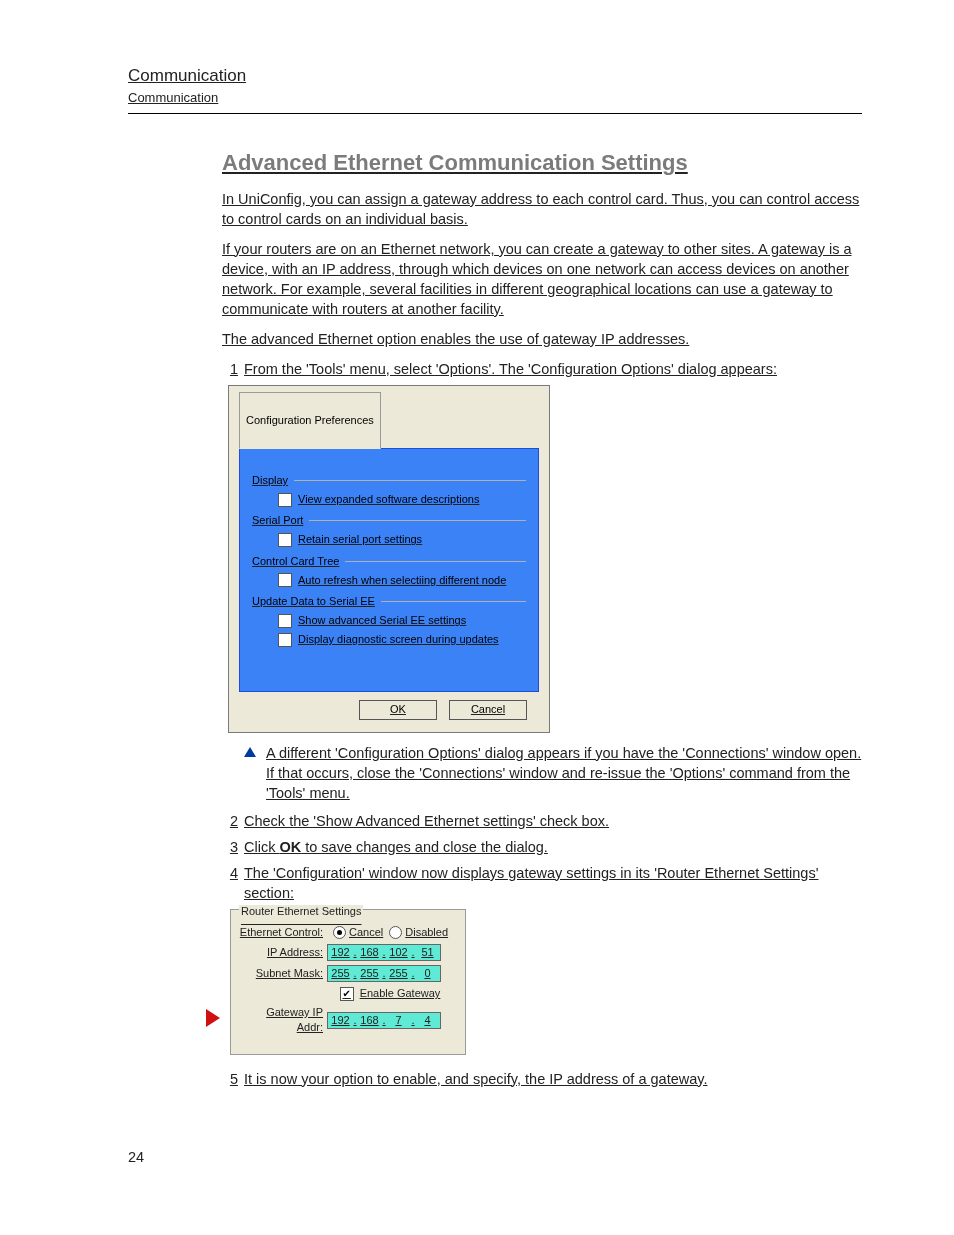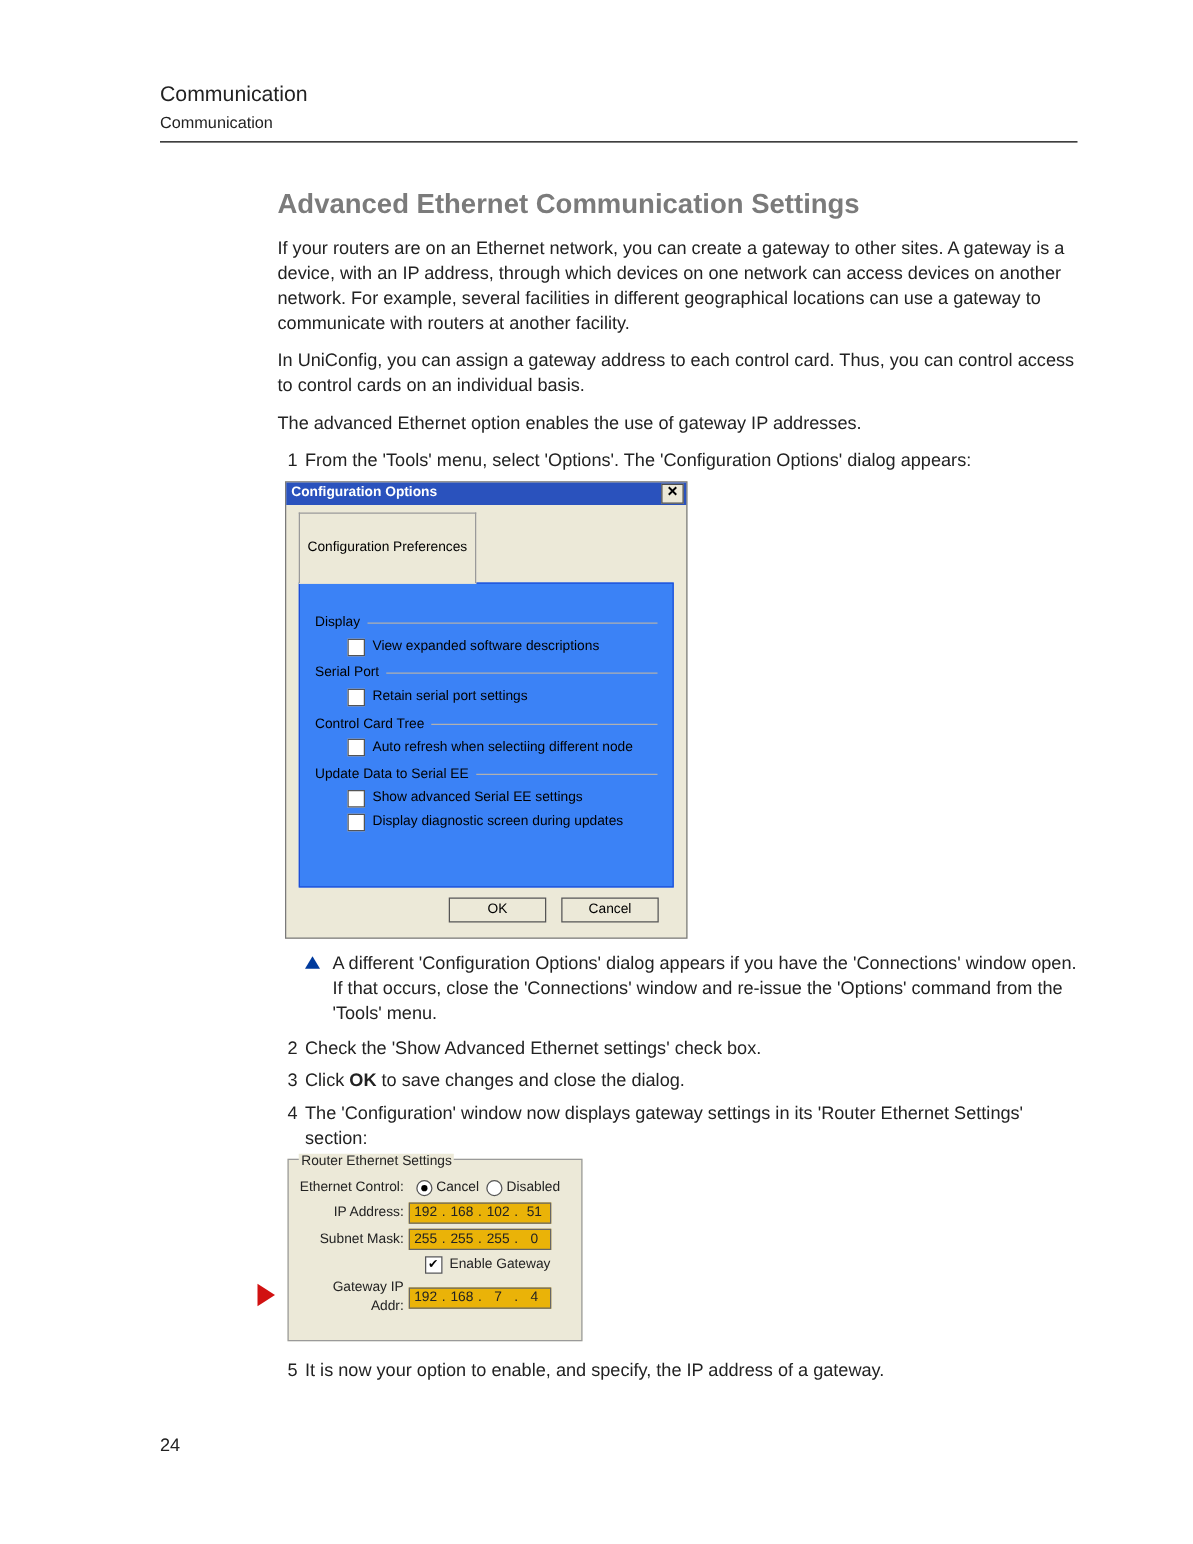--- a/index.html
+++ b/index.html
@@ -10,20 +10,21 @@
     line-height: 1.38;
     color: #222;
     background: #fff;
   }
   .page {
     width: 954px;
     height: 1235px;
     position: relative;
     box-sizing: border-box;
     padding: 64px 92px 0 128px;
+    text-decoration: underline;
   }
   .hdr-title { font-size: 17px; color: #222; }
   .hdr-sub   { font-size: 13px; color: #222; margin-top: 2px; }
   .hdr-rule  { border-bottom: 1px solid #000; margin-top: 6px; }
   .content   { margin-left: 94px; margin-top: 34px; }
   h2.section {
     font-size: 22px; font-weight: 700; color: #7b7b7b;
     margin: 0 0 10px 0;
   }
   p { margin: 0 0 10px 0; text-align: left; }
@@ -96,21 +97,21 @@
   .res {
     width: 218px; background: #ece9d8; border: 1px solid #9a9a9a;
     font-family: Tahoma, Arial, sans-serif; font-size: 11px;
     padding: 2px 8px 14px 8px; margin-left: 8px;
   }
   .res-legend { font-size: 11px; background: #ece9d8; position: relative; top: -8px; padding: 0 2px; }
   .res-inner { margin-top: -6px; }
   .res-row { display: flex; align-items: center; margin: 4px 0; }
   .res-label { width: 84px; text-align: right; margin-right: 4px; }
   .ipbox {
-    background: #eab308; border: 1px solid #666; height: 15px;
+    background: #5eead4; border: 1px solid #666; height: 15px;
     display: flex; align-items: center; font-size: 11px;
   }
   .ipoct { width: 25px; text-align: center; }
   .ipdot { width: 4px; text-align: center; }
   .radio {
     width: 11px; height: 11px; border: 1px solid #555; border-radius: 50%;
     background: #fff; margin: 0 3px 0 6px; display: inline-flex;
     align-items: center; justify-content: center;
   }
   .radio.sel::after { content: ""; width: 5px; height: 5px; background: #000; border-radius: 50%; }
@@ -121,34 +122,30 @@
 <div class="page">
   <div>
     <div class="hdr-title">Communication</div>
     <div class="hdr-sub">Communication</div>
     <div class="hdr-rule"></div>
   </div>
 
   <div class="content">
     <h2 class="section">Advanced Ethernet Communication Settings</h2>
 
+    <p>In UniConfig, you can assign a gateway address to each control card. Thus, you can control access to control cards on an individual basis.</p>
     <p>If your routers are on an Ethernet network, you can create a gateway to other sites. A gateway is a device, with an IP address, through which devices on one network can access devices on another network. For example, several facilities in different geographical locations can use a gateway to communicate with routers at another facility.</p>
-    <p>In UniConfig, you can assign a gateway address to each control card. Thus, you can control access to control cards on an individual basis.</p>
     <p>The advanced Ethernet option enables the use of gateway IP addresses.</p>
 
     <div class="step">
       <div class="num">1</div>
       <div class="txt">From the 'Tools' menu, select 'Options'. The 'Configuration Options' dialog appears:</div>
     </div>
 
     <div class="dlg">
-      <div class="titlebar">
-        <span>Configuration Options</span>
-        <span class="closebox">✕</span>
-      </div>
       <div class="dlg-body">
         <span class="tab">Configuration Preferences</span>
         <div class="tabpage">
 
           <div class="grp-head">
               <span class="lbl">Display</span>
               <span class="line"></span>
             </div>
           <div class="chk-row">
               <span class="chk"></span>

